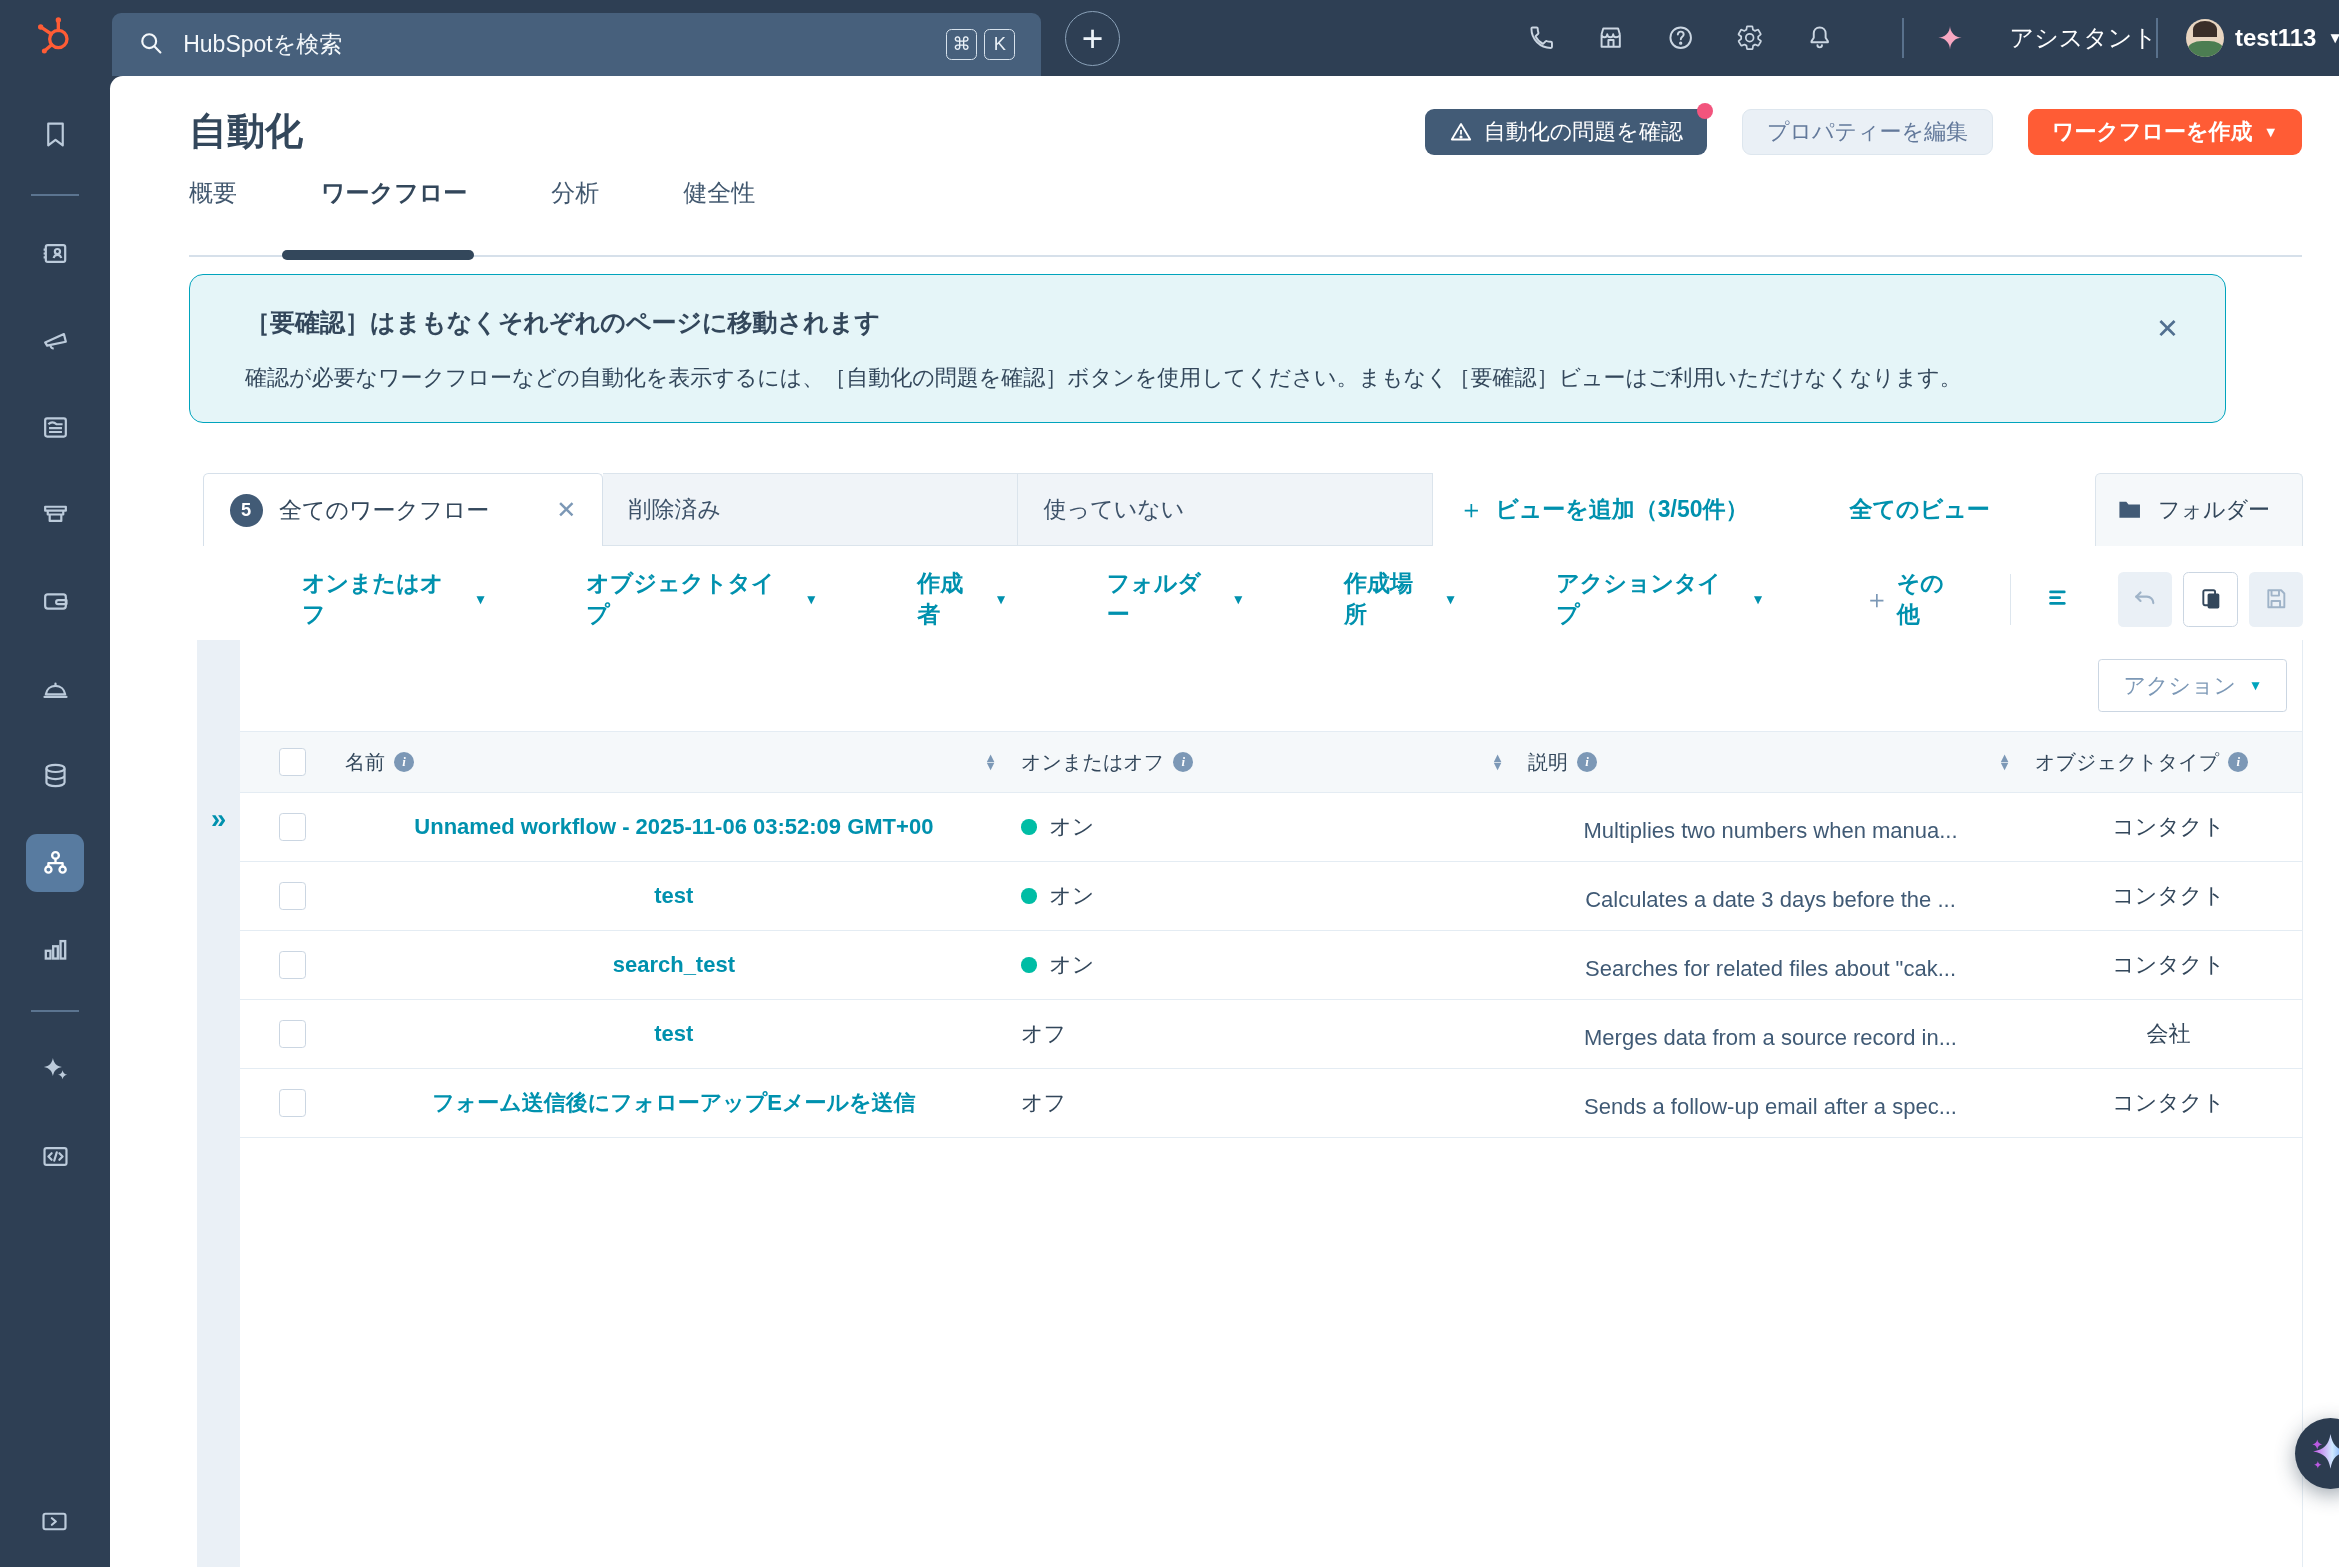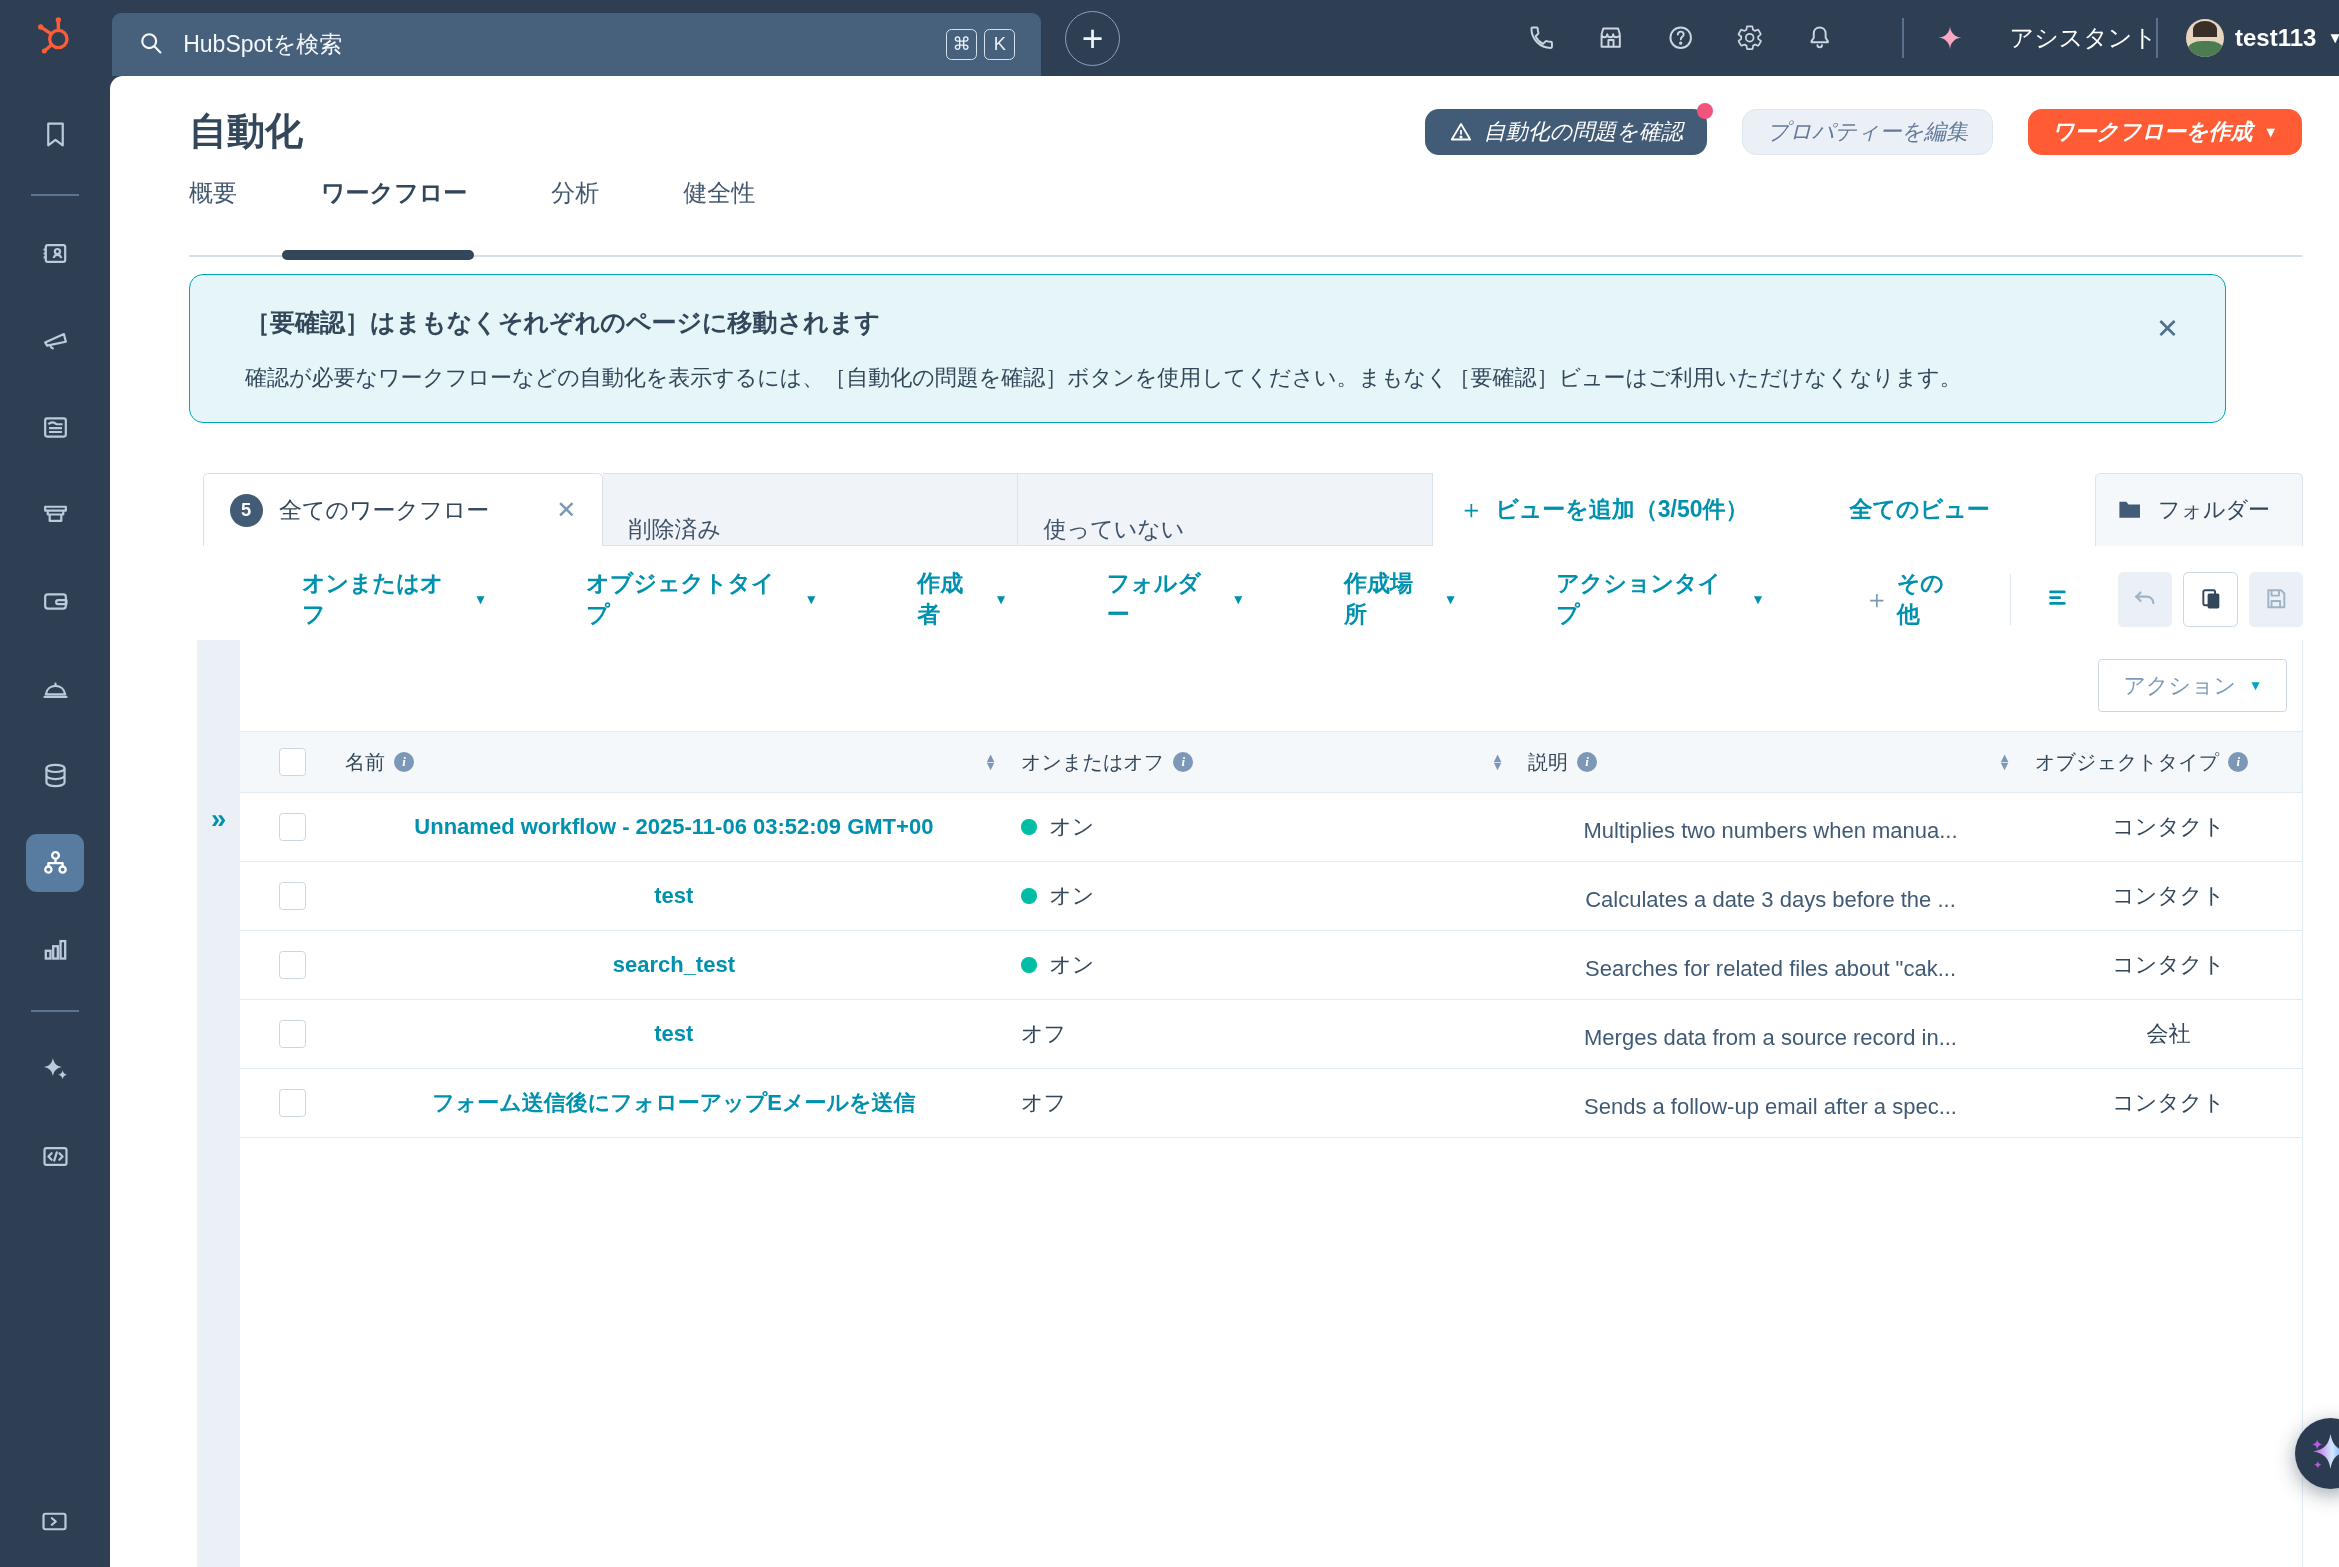--- a/index.html
+++ b/index.html
@@ -41,22 +41,22 @@
   .sdiv { width:48px; height:1.8px; background:#5b7490; margin-top:31px; }
   .snav-bottom { position:absolute; bottom:16.4px; left:25.6px; width:58px; height:58px; display:flex;
     align-items:center; justify-content:center; color:#bccbdb; }
 
   
   .content { position:absolute; left:110px; top:76px; width:2229px; height:1491px; background:#ffffff;
     border-radius:12.8px 0 0 0; }
 
   .page-title { position:absolute; left:79px; top:30px; font-size:38px; font-weight:bold; color:#33475b; }
   .hdr-actions { position:absolute; right:37px; top:33px; display:flex; gap:35px; }
-  .btn { height:46px; border-radius:14px; font-size:22px; display:flex; align-items:center; gap:11px;
-    padding:0 24px; position:relative; white-space:nowrap;font-style:italic; }
+  .btn { height:46px; border-radius:9px; font-size:22px; display:flex; align-items:center; gap:11px;
+    padding:0 24px; position:relative; white-space:nowrap; }
   .btn-dark { background:#425b76; color:#fff; }
   .btn-dark .dot { position:absolute; right:-6.4px; top:-6.4px; width:16.4px; height:16.4px; border-radius:50%; background:#f2547d; }
   .btn-muted { background:#eaf0f6; color:#63799b; border:0.9px solid #dde6ee; }
   .btn-primary { background:#ff5c35; color:#fff; font-weight:bold; }
   .btn-primary .caret { font-size:14.6px; }
 
   .tabs { position:absolute; left:79px; top:101px; display:flex; gap:84px; }
   .tab { font-size:24px; color:#42586f; padding-bottom:33px; }
   .tab.active { color:#33475b; font-weight:bold; }
   .tab-track { position:absolute; left:79px; top:179px; width:2113px; height:1.8px; background:#d6e0ea; }
@@ -66,21 +66,21 @@
   .banner { position:absolute; left:79px; top:198px; width:2037px; height:149px; background:#e5f5f8;
     border:1.8px solid #00a4bd; border-radius:14px; padding:31px 55px 0 55px; }
   .banner h3 { font-size:25px; color:#33475b; }
   .banner p { font-size:22px; color:#33475b; margin-top:24px; font-weight:normal; }
   .banner .close { position:absolute; right:46px; top:38px; font-size:27.4px; color:#516f90; }
 
   
   .views { position:absolute; left:93px; top:397px; width:2100px; height:73px; display:flex; align-items:stretch; }
   .vtab { display:flex; align-items:center; font-size:23px; color:#33475b; padding:0 25.6px; }
   .vtab.active { background:#fff; border:0.9px solid #d6e0ea; border-bottom:none; border-radius:5.5px 5.5px 0 0; width:400px; }
-  .vtab.idle { background:#f0f4f8; border:0.9px solid #dbe4ec; border-left:none; width:415px; color:#3e5269;align-items:flex-end; }
+  .vtab.idle { background:#f0f4f8; border:0.9px solid #dbe4ec; border-left:none; width:415px; color:#3e5269; }
   .vbadge { width:33px; height:33px; border-radius:50%; background:#425b76; color:#fff; font-size:18.3px; font-weight:bold;
     display:flex; align-items:center; justify-content:center; margin-right:16.4px; }
   .vtab .x { margin-left:auto; color:#7c98b6; font-size:24px; }
   .vlinks { display:flex; align-items:center; margin-left:25.6px; gap:101px; }
   .tlink { color:#0091ae; font-size:23px; font-weight:bold; display:flex; align-items:center; gap:11px; }
   .tlink .plus { font-weight:normal; font-size:25.6px; }
   .foldertab { margin-left:auto; width:208px; background:#f5f8fa; border:0.9px solid #dbe4ec; border-bottom:none;
     border-radius:5.5px 5.5px 0 0; display:flex; align-items:center; gap:14.6px; padding:0 20px; color:#33475b; font-size:22px; line-height:1.15; }
 
   

